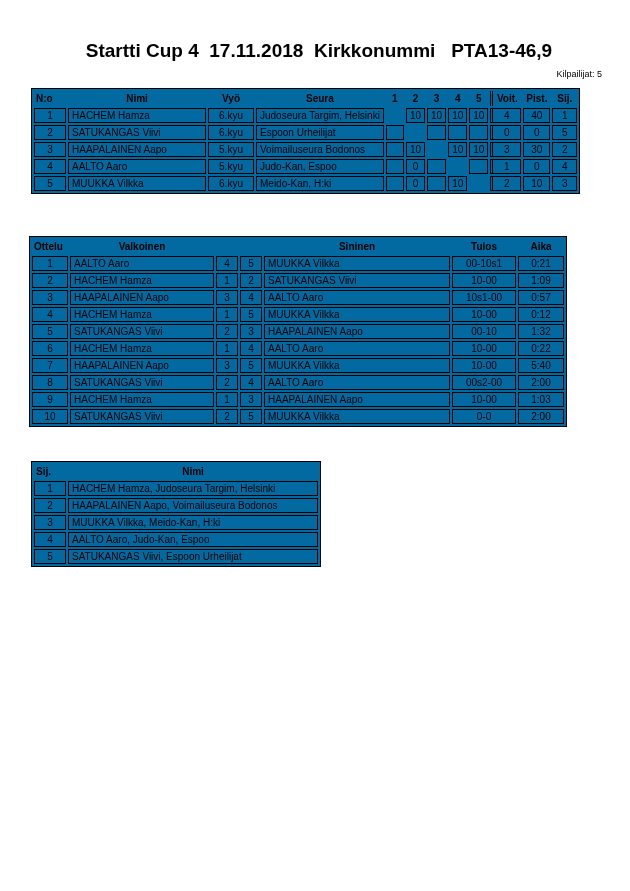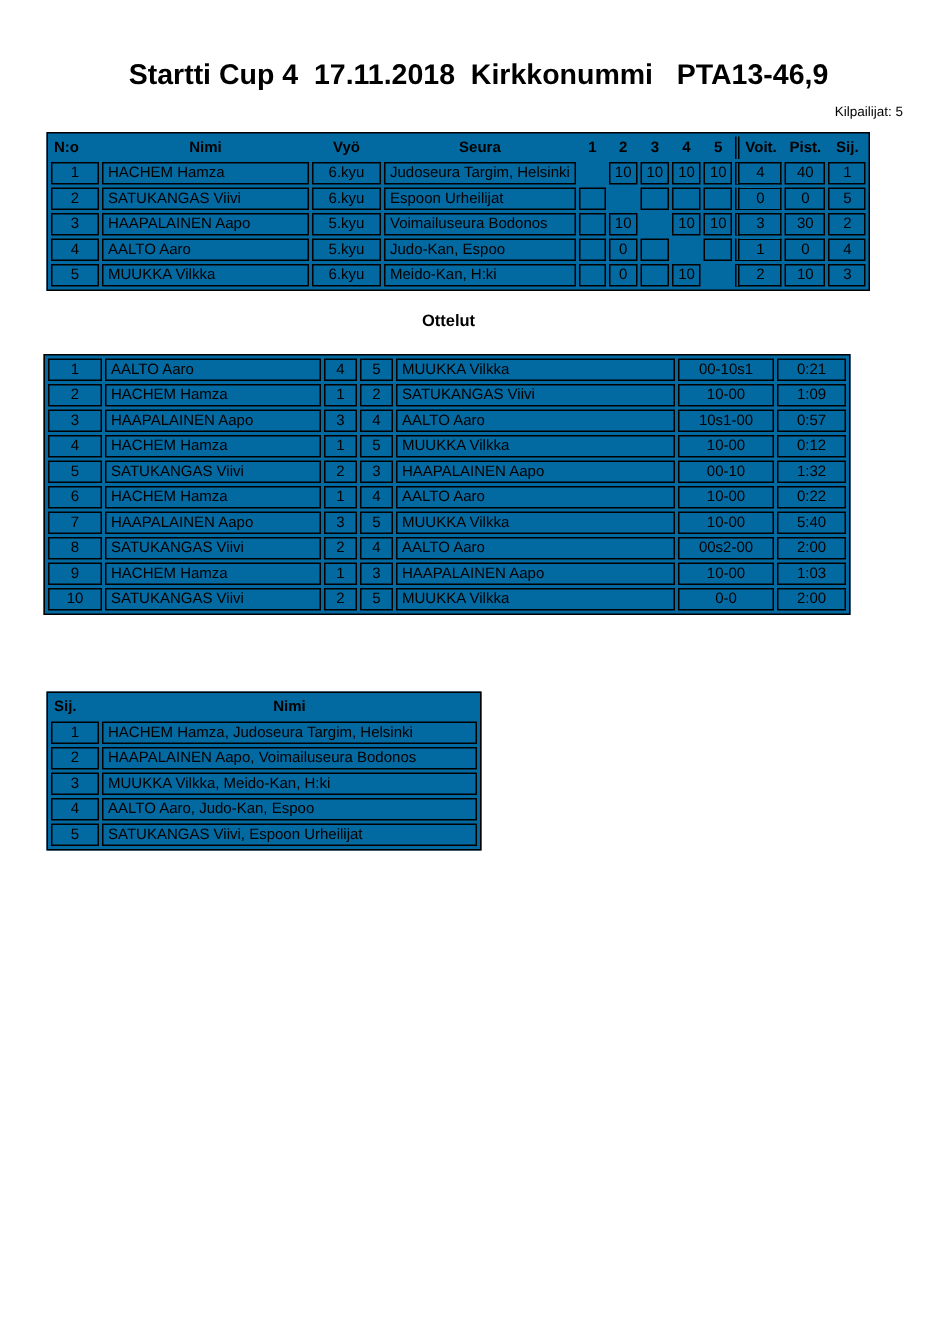--- a/index.html
+++ b/index.html
@@ -132,33 +132,41 @@
       <td class="c"></td>
       <td class="c">10</td>
       <td class="c diag"></td>
       <td class="c dsep">2</td>
       <td class="c">10</td>
       <td class="c">3</td>
     </tr>
   </tbody>
     </table>
 
-  <div class="sec sec2">Ottelut</div>
 
   <table class="tbl t2">
     <colgroup>
       <col style="width:36px">
         <col style="width:144px">
         <col style="width:22px">
         <col style="width:22px">
       <col style="width:186px">
         <col style="width:64px">
         <col style="width:46px">
     </colgroup>
     <tbody>
+        <tr class="hdr">
+      <td class="hl">Ottelu</td>
+      <td>Valkoinen</td>
+      <td></td>
+      <td></td>
+      <td>Sininen</td>
+      <td>Tulos</td>
+      <td>Aika</td>
+    </tr>
     <tr>
       <td class="c">1</td>
       <td class="l">AALTO Aaro</td>
       <td class="c">4</td>
       <td class="c">5</td>
       <td class="l">MUUKKA Vilkka</td>
       <td class="c">00-10s1</td>
       <td class="c">0:21</td>
     </tr>
     <tr>

